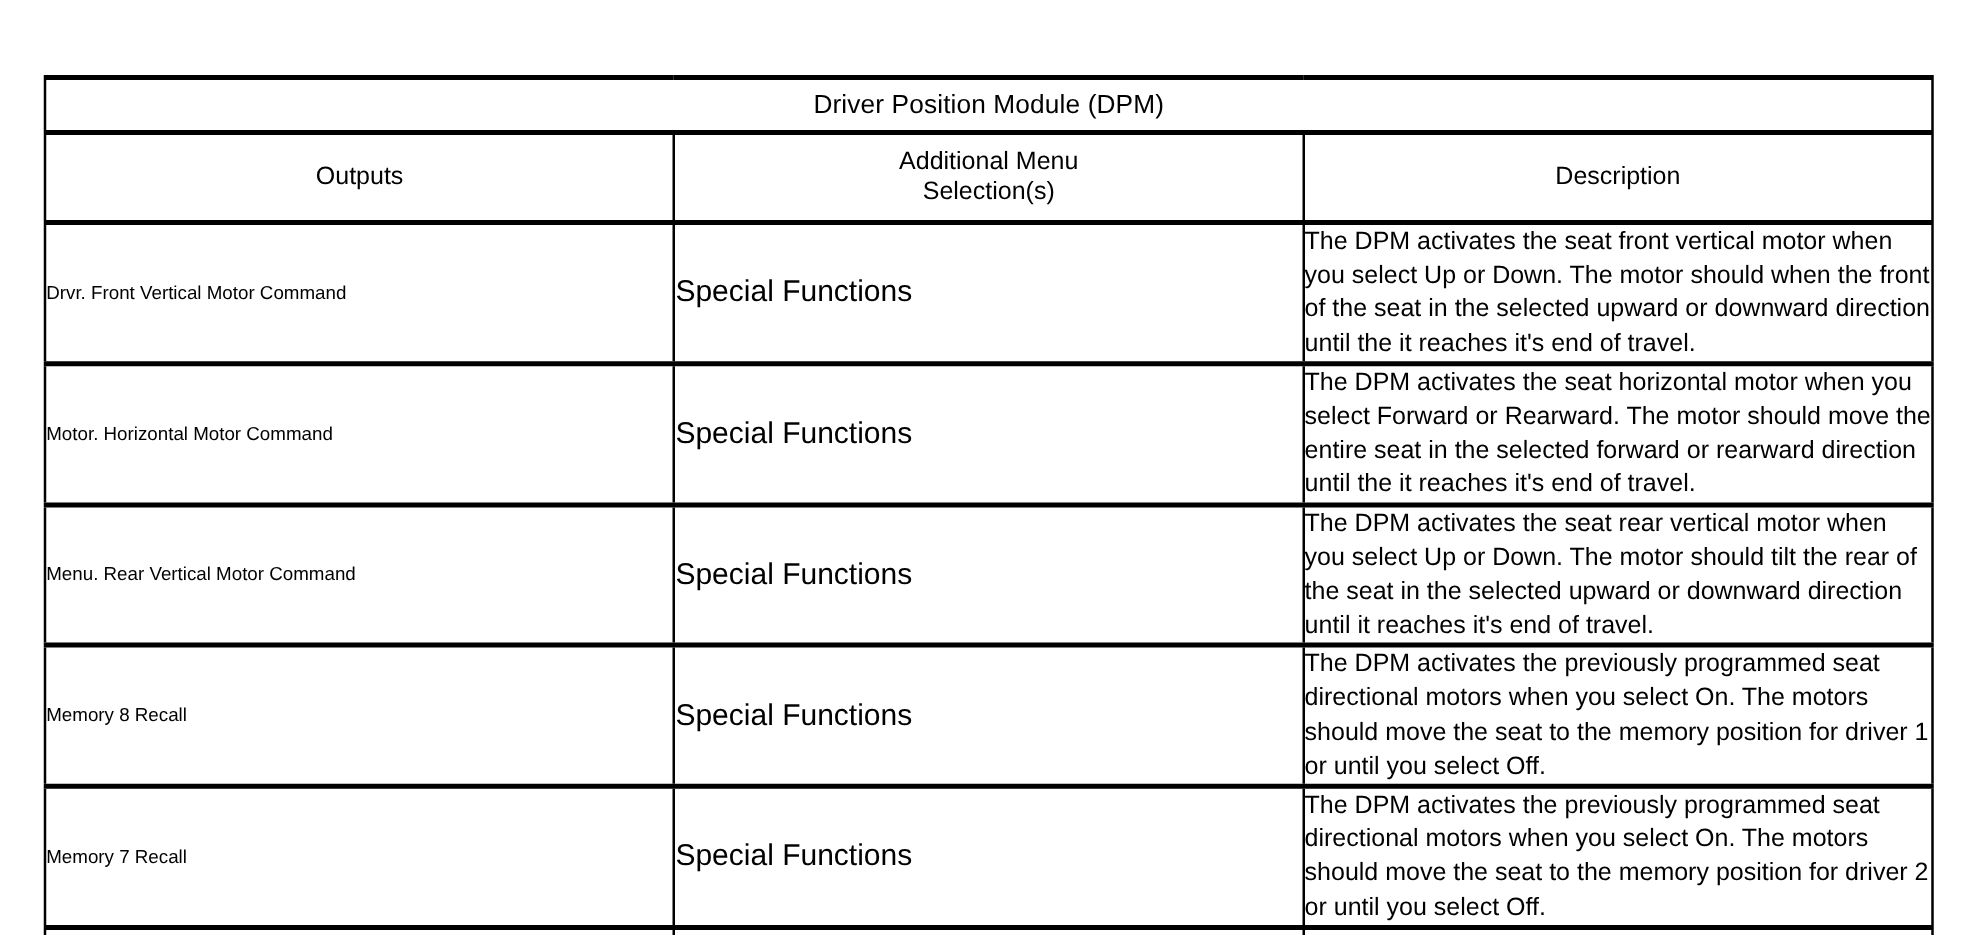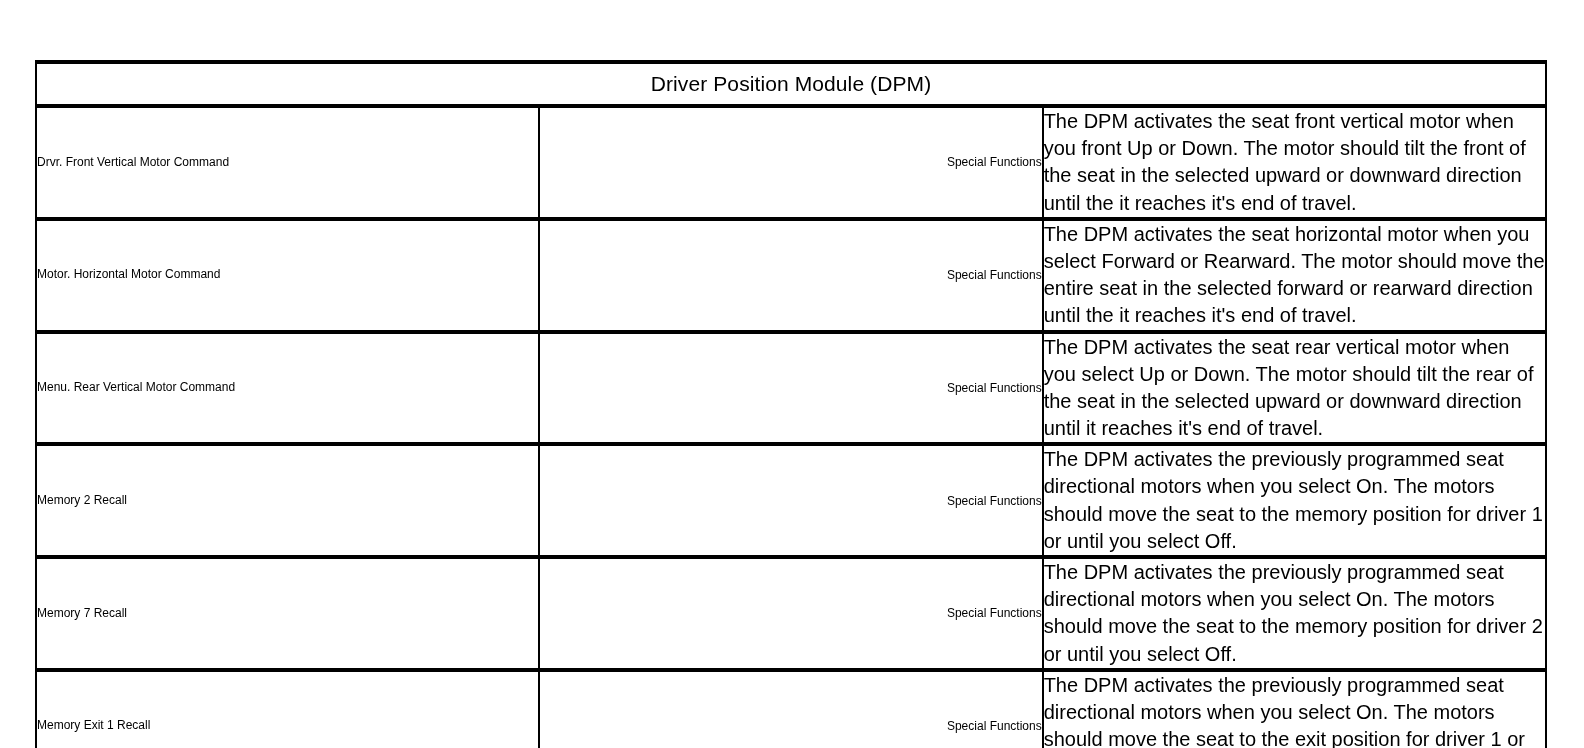--- a/index.html
+++ b/index.html
@@ -83,29 +83,29 @@
   .hdr-menu {
     vertical-align: middle;
   }
   .hdr-desc {
     vertical-align: bottom;
     padding-bottom: 9px;
   }
 
   
   .c-output {
-    font-size: 12px;
+    font-size: 15px;
     line-height: 1.28;
     text-align: left;
     padding: 4px 6px 4px 9px;
     vertical-align: middle;
   }
   .c-menu {
-    font-size: 12px;
-    text-align: right;
+    font-size: 24px;
+    text-align: left;
     padding: 4px 6px;
     vertical-align: middle;
   }
   .c-desc {
     font-size: 20px;
     line-height: 1.36;
     text-align: left;
     padding: 4px 7px 4px 8px;
     vertical-align: middle;
   }
@@ -117,41 +117,49 @@
 <body>
 
 <div id="page">
   <div class="table-wrap">
     <table class="dpm">
       <tbody>
         <tr class="band">
           <td class="title-cell" colspan="3">Driver Position Module (DPM)</td>
         </tr>
 
+        <tr class="band">
+          <td class="hdr hdr-outputs col-outputs">Outputs</td>
+          <td class="hdr hdr-menu col-menu">
+            <span>Additional Menu</span><br>
+            <span>Selection(s)</span>
+          </td>
+          <td class="hdr hdr-desc col-desc">Description</td>
+        </tr>
 
         <tr class="band r-tall">
           <td class="c-output">Drvr. Front Vertical Motor Command</td>
           <td class="c-menu">Special Functions</td>
-          <td class="c-desc">The DPM activates the seat front vertical motor when you front Up or Down. The motor should tilt the front of the seat in the selected upward or downward direction until the it reaches it's end of travel.</td>
+          <td class="c-desc">The DPM activates the seat front vertical motor when you select Up or Down. The motor should when the front of the seat in the selected upward or downward direction until the it reaches it's end of travel.</td>
         </tr>
 
         <tr class="band r-tall">
           <td class="c-output">Motor. Horizontal Motor Command</td>
           <td class="c-menu">Special Functions</td>
           <td class="c-desc">The DPM activates the seat horizontal motor when you select Forward or Rearward. The motor should move the entire seat in the selected forward or rearward direction until the it reaches it's end of travel.</td>
         </tr>
 
         <tr class="band r-tall">
           <td class="c-output">Menu. Rear Vertical Motor Command</td>
           <td class="c-menu">Special Functions</td>
           <td class="c-desc">The DPM activates the seat rear vertical motor when you select Up or Down. The motor should tilt the rear of the seat in the selected upward or downward direction until it reaches it's end of travel.</td>
         </tr>
 
         <tr class="band r-short">
-          <td class="c-output">Memory 2 Recall</td>
+          <td class="c-output">Memory 8 Recall</td>
           <td class="c-menu">Special Functions</td>
           <td class="c-desc">The DPM activates the previously programmed seat directional motors when you select On. The motors should move the seat to the memory position for driver 1 or until you select Off.</td>
         </tr>
 
         <tr class="band r-short">
           <td class="c-output">Memory 7 Recall</td>
           <td class="c-menu">Special Functions</td>
           <td class="c-desc">The DPM activates the previously programmed seat directional motors when you select On. The motors should move the seat to the memory position for driver 2 or until you select Off.</td>
         </tr>
 

